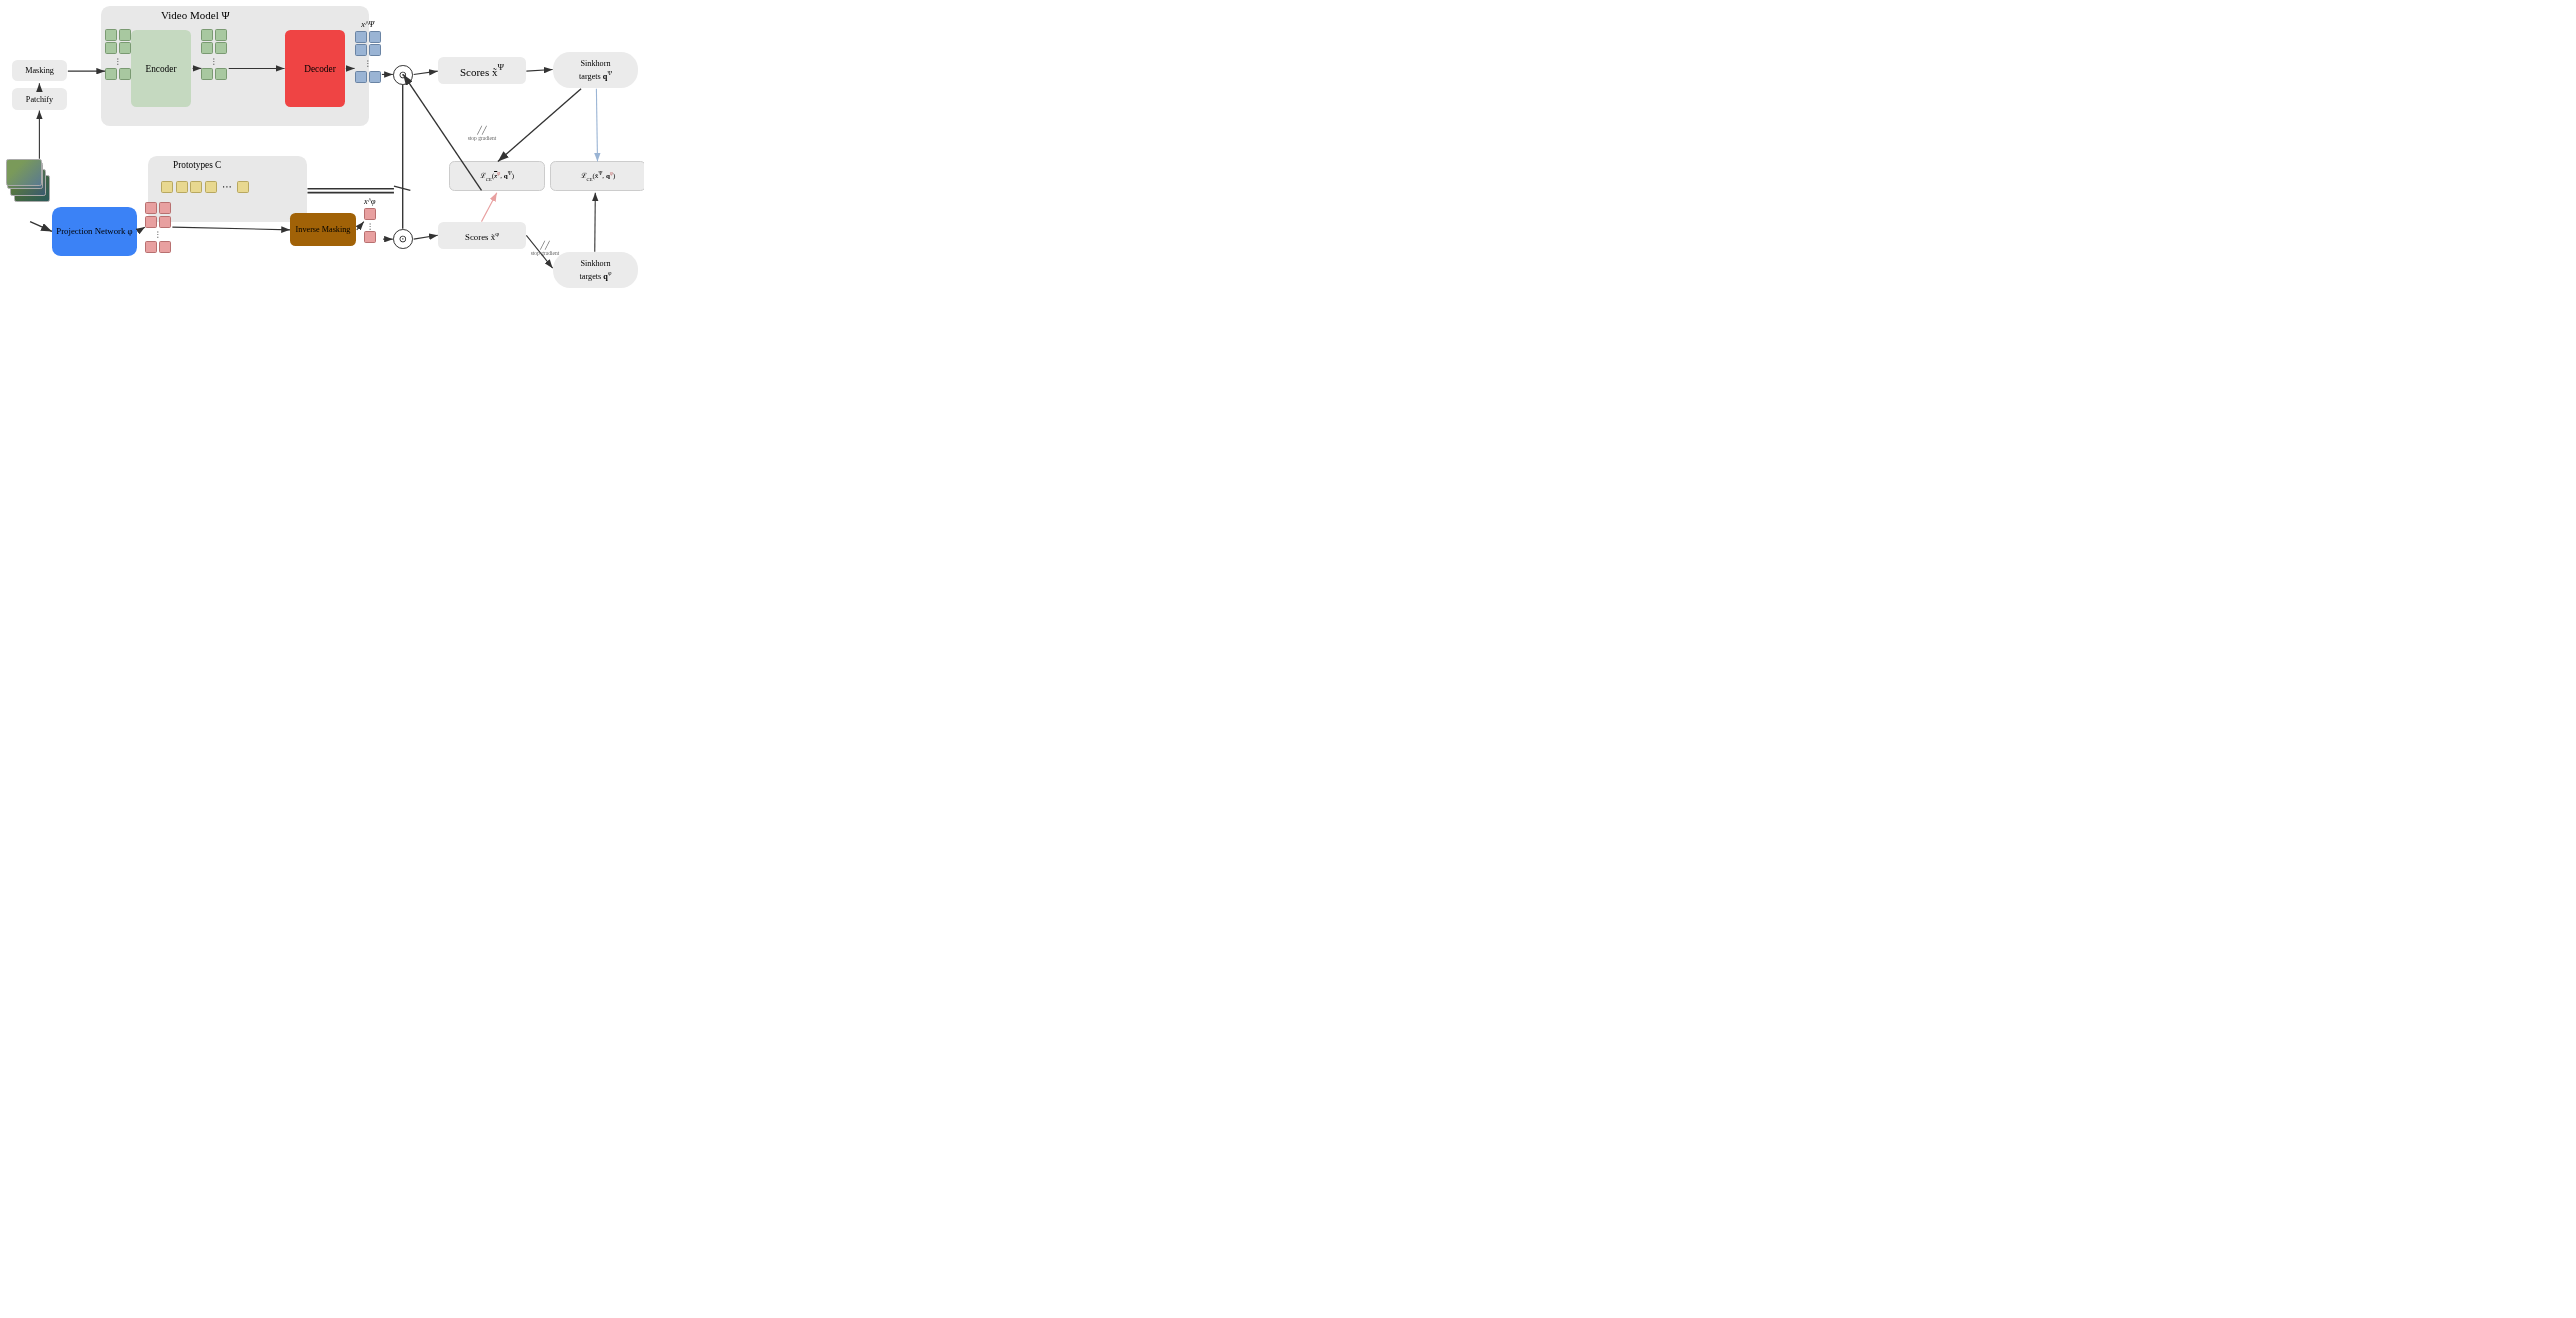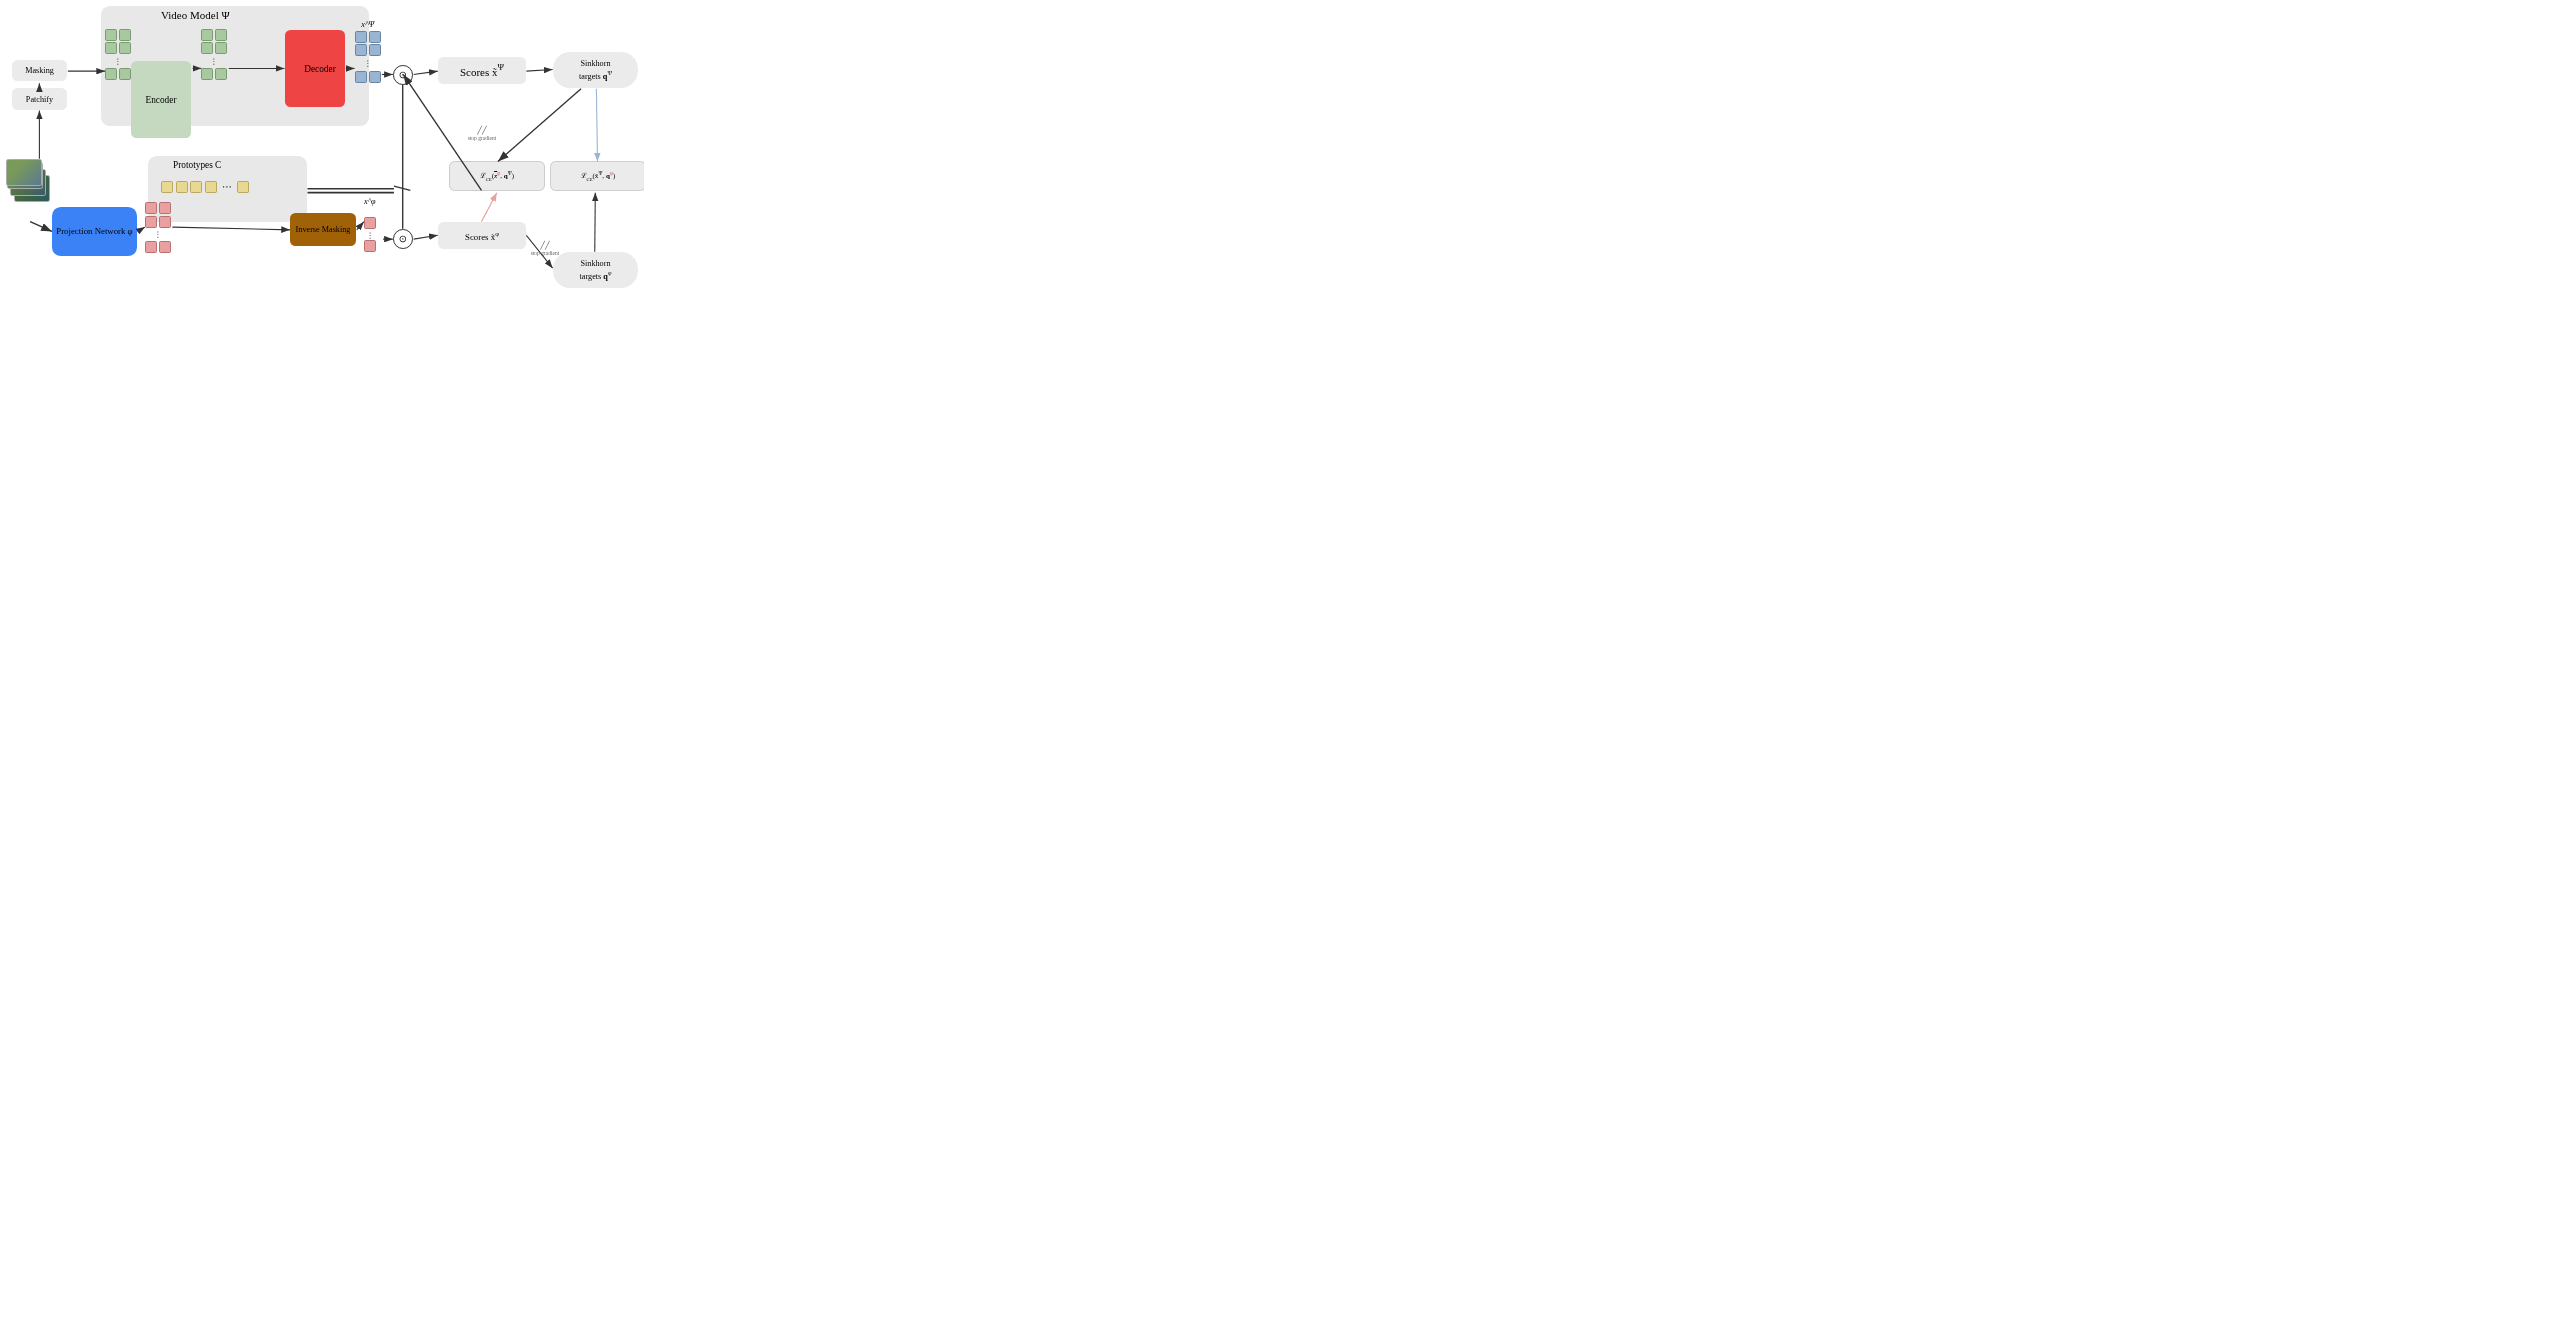--- a/index.html
+++ b/index.html
@@ -35,21 +35,20 @@
       border-radius: 5.5px;
       position: absolute;
       top: 30px;
       left: 131px;
       width: 60px;
       height: 77px;
       display: flex;
       align-items: center;
       justify-content: center;
       font-size: 9.3px;
-      margin-top: 31px;
     }
 
     
     .decoder-box {
       background: #ef4444;
       border-radius: 5.5px;
       position: absolute;
       top: 30px;
       left: 285px;
       width: 60px;
@@ -343,21 +342,21 @@
       <div class="cube cube-pink"></div>
       <div class="cube cube-pink"></div>
     </div>
   </div>
 
   <div class="inv-mask-box">
     <span>Inverse Masking</span>
   </div>
 
   <div style="position:absolute;top:197px;left:364px;">
-    <div style="text-align:left;font-size:8.2px;font-style:italic;margin-bottom:11px;">
+    <div style="text-align:left;font-size:8.2px;font-style:italic;margin-bottom:2px;">
       <span>x^φ</span>
     </div>
     <div class="cube cube-pink" style="margin:0 auto 1.6px;"></div>
     <div style="text-align:center;font-size:7.7px;">⋮</div>
     <div class="cube cube-pink" style="margin:0 auto;"></div>
   </div>
 
   <div class="circle-dot" style="top:229px;left:393px;">
     <span>⊙</span>
   </div>

